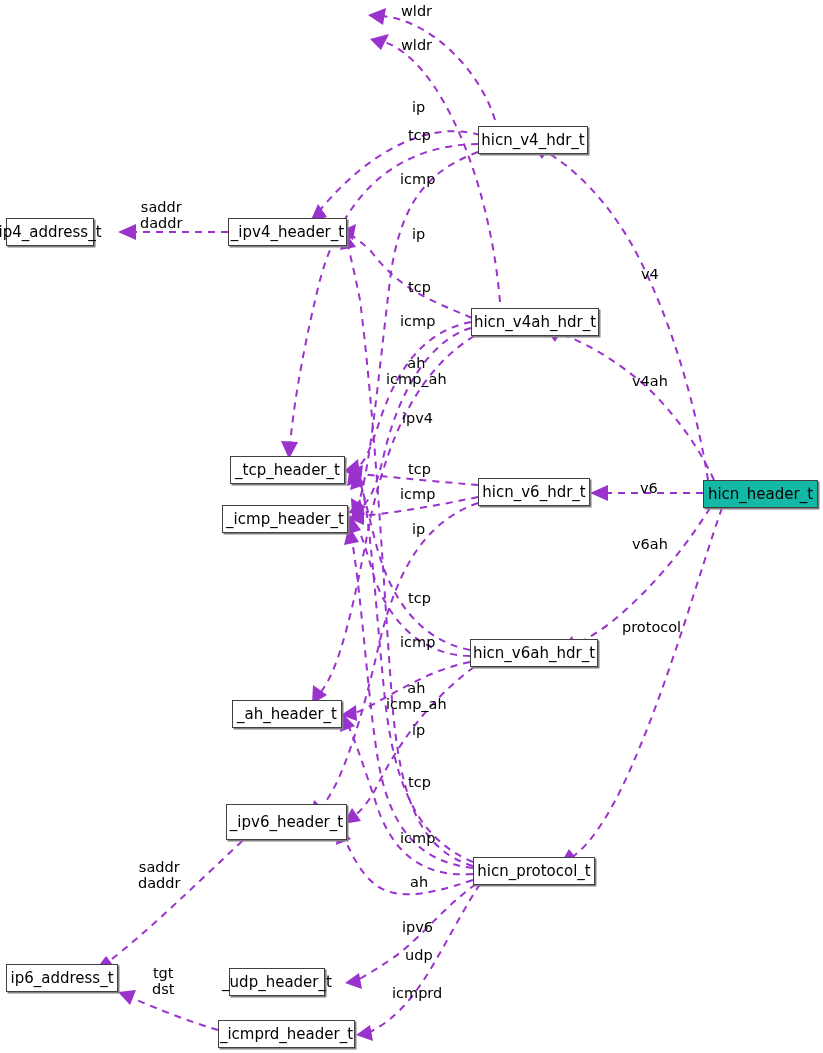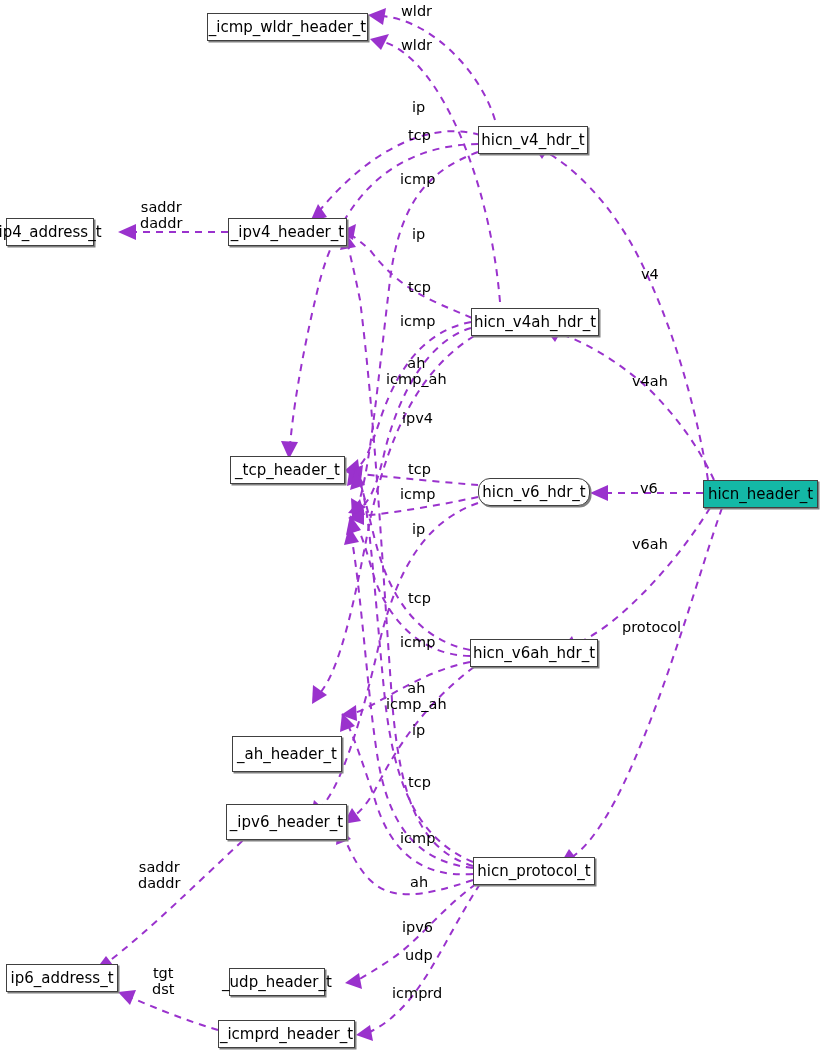--- a/index.html
+++ b/index.html
@@ -161,23 +161,20 @@
       <polygon class="arrowhead" points="590,493 608,485 608,501"></polygon>
 
       <path class="edge" d="M 710,508 C 690,540 660,580 620,615 C 600,632 585,640 574,645"></path>
       <polygon class="arrowhead" points="560,650 572,636 578,651"></polygon>
 
       <path class="edge" d="M 722,508 C 700,570 670,680 630,770 C 610,815 590,845 572,857"></path>
       <polygon class="arrowhead" points="559,866 569,849 579,862"></polygon>
     </g>
   </svg>
 
-  <div class="node" style="left:207px; top:13px; width:161px; height:28px;">
-    <span>_icmp_wldr_header_t</span>
-  </div>
 
   <div class="node" style="left:6px; top:218px; width:88px; height:28px;">
     <span>ip4_address_t</span>
   </div>
 
   <div class="node" style="left:228px; top:218px; width:119px; height:28px;">
     <span>_ipv4_header_t</span>
   </div>
 
   <div class="node" style="left:478px; top:126px; width:110px; height:28px;">
@@ -185,34 +182,37 @@
   </div>
 
   <div class="node" style="left:471px; top:308px; width:128px; height:28px;">
     <span>hicn_v4ah_hdr_t</span>
   </div>
 
   <div class="node" style="left:230px; top:456px; width:115px; height:28px;">
     <span>_tcp_header_t</span>
   </div>
 
-
-  <div class="node" style="left:478px; top:478px; width:112px; height:28px;border-radius:12px;">
+  <div class="node" style="left:222px; top:505px; width:126px; height:28px;">
+    <span>_icmp_header_t</span>
+  </div>
+
+  <div class="node" style="left:478px; top:478px; width:112px; height:28px;">
     <span>hicn_v6_hdr_t</span>
   </div>
 
   <div class="node highlight" style="left:703px; top:480px; width:115px; height:28px;">
     <span>hicn_header_t</span>
   </div>
 
   <div class="node" style="left:470px; top:639px; width:128px; height:28px;">
     <span>hicn_v6ah_hdr_t</span>
   </div>
 
-  <div class="node" style="left:232px; top:736px; width:110px; height:36px;">
+  <div class="node" style="left:232px; top:700px; width:110px; height:28px;">
     <span>_ah_header_t</span>
   </div>
 
   <div class="node" style="left:226px; top:804px; width:121px; height:36px;">
     <span>_ipv6_header_t</span>
   </div>
 
   <div class="node" style="left:473px; top:857px; width:122px; height:28px;">
     <span>hicn_protocol_t</span>
   </div>

